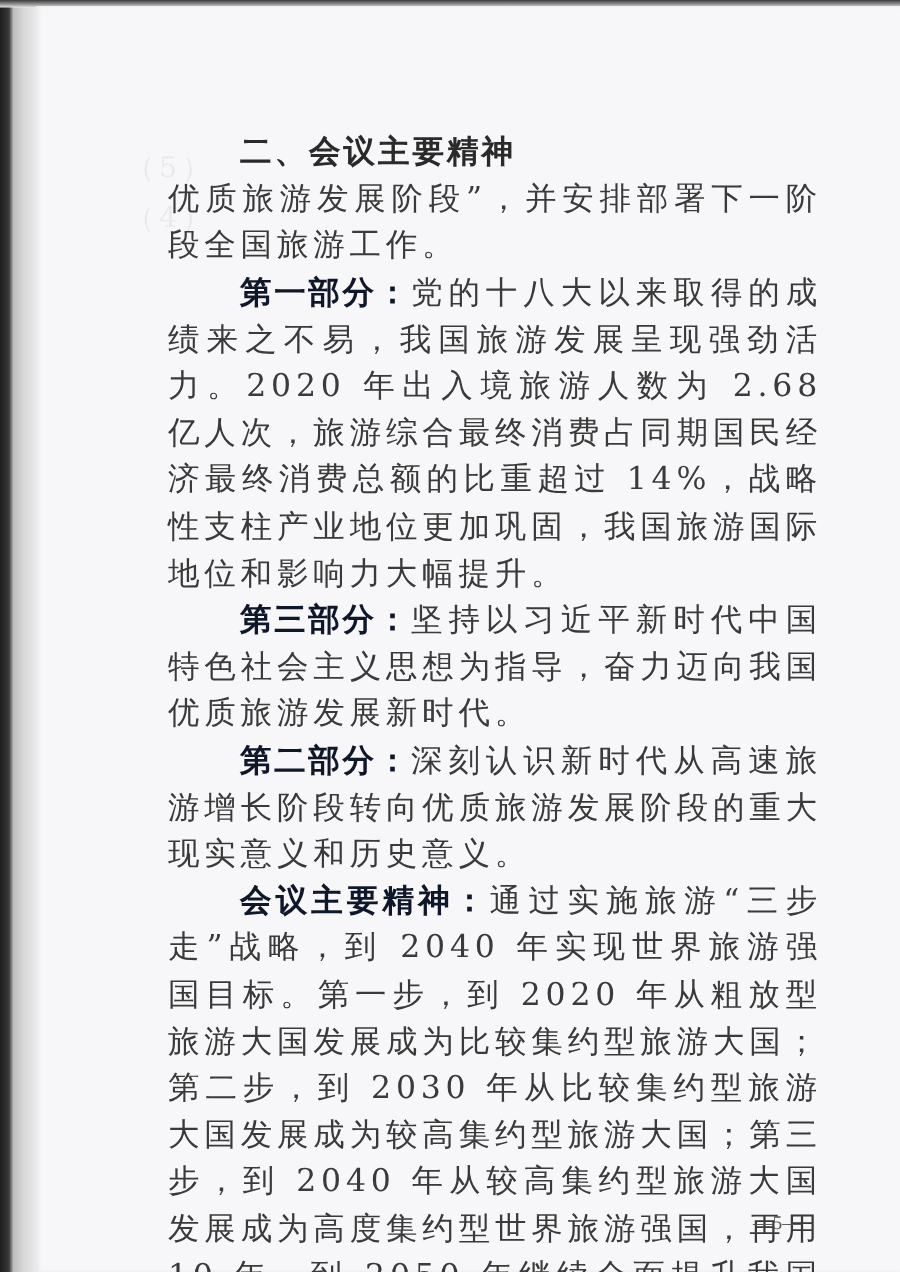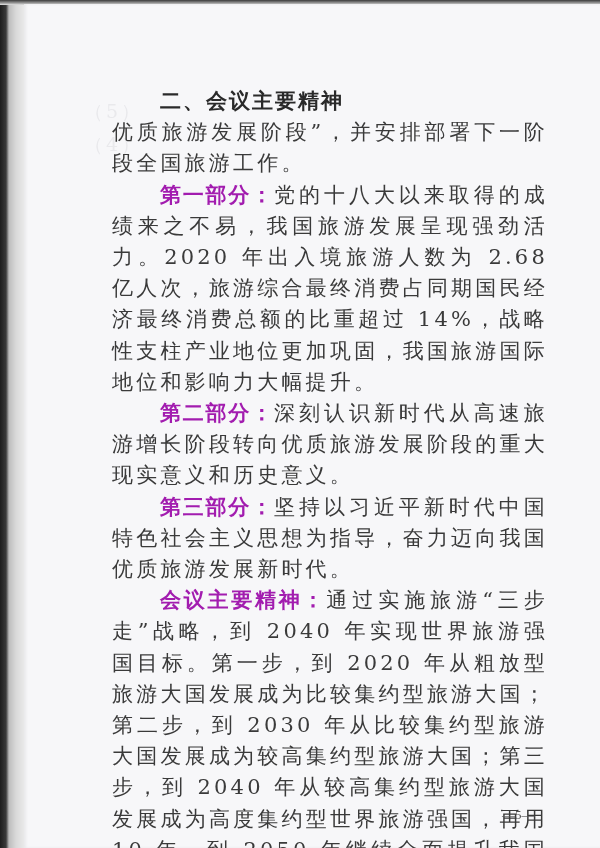--- a/index.html
+++ b/index.html
@@ -30,21 +30,21 @@
     letter-spacing: 3.2px;
   }
   .para { margin: 0; text-align: justify; text-align-last: left; }
   .indent { text-indent: 48px; }
   .heading {
     font-family: "DejaVu Sans", "Liberation Sans", sans-serif;
     font-weight: bold; color: #2a2a2a; letter-spacing: 2px;
   }
   .lead {
     font-family: "DejaVu Sans", "Liberation Sans", sans-serif;
-    font-weight: bold; color: #a21caf; letter-spacing: 1px;
+    font-weight: bold; color: #0f172a; letter-spacing: 1px;
   }
   .page-number {
     position: absolute; left: 478px; top: 803px;
     font-size: 13px; color: #555; letter-spacing: 0;
     font-family: "Liberation Serif", serif;
   }
   .bleed {
     position: absolute; color: rgba(120,120,130,0.10);
     font-size: 19px; letter-spacing: 3px;
   }
@@ -60,22 +60,22 @@
   <div class="bleed" style="left:60px; top:128px;">（4）</div>
 
   <div class="text-block">
     <p class="para indent heading">二、会议主要精神</p>
 
     <p class="para">优质旅游发展阶段”，并安排部署下一阶段全国旅游工作。</p>
 
 
     <p class="para indent"><span class="lead">第一部分：</span><span>党的十八大以来取得的成绩来之不易，我国旅游发展呈现强劲活力。2020 年出入境旅游人数为 2.68 亿人次，旅游综合最终消费占同期国民经济最终消费总额的比重超过 14%，战略性支柱产业地位更加巩固，我国旅游国际地位和影响力大幅提升。</span></p>
 
+    <p class="para indent"><span class="lead">第三部分：</span><span>坚持以习近平新时代中国特色社会主义思想为指导，奋力迈向我国优质旅游发展新时代。</span></p>
+
     <p class="para indent"><span class="lead">第二部分：</span><span>深刻认识新时代从高速旅游增长阶段转向优质旅游发展阶段的重大现实意义和历史意义。</span></p>
-
-    <p class="para indent"><span class="lead">第三部分：</span><span>坚持以习近平新时代中国特色社会主义思想为指导，奋力迈向我国优质旅游发展新时代。</span></p>
 
     <p class="para indent"><span class="lead">会议主要精神：</span><span>通过实施旅游“三步走”战略，到 2040 年实现世界旅游强国目标。第一步，到 2020 年从粗放型旅游大国发展成为比较集约型旅游大国；第二步，到 2030 年从比较集约型旅游大国发展成为较高集约型旅游大国；第三步，到 2040 年从较高集约型旅游大国发展成为高度集约型世界旅游强国，再用 10 年，到 2050 年继续全面提升我国优质旅游发展水平。</span></p>
 
   </div>
 
   <div class="page-number">—5—</div>
 </div>
 
 </body></html>

